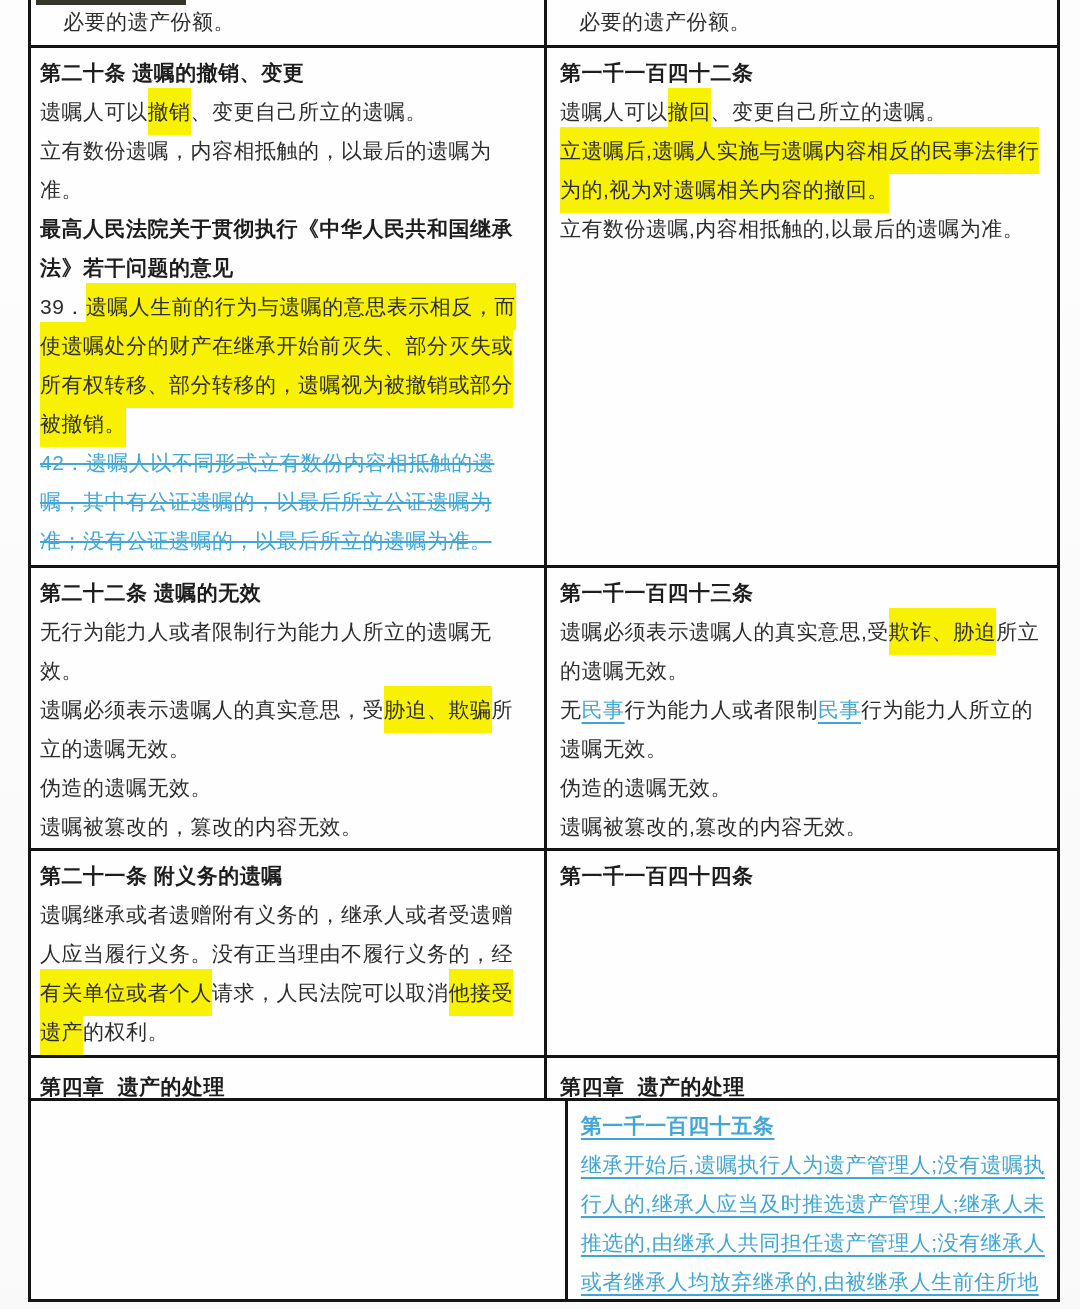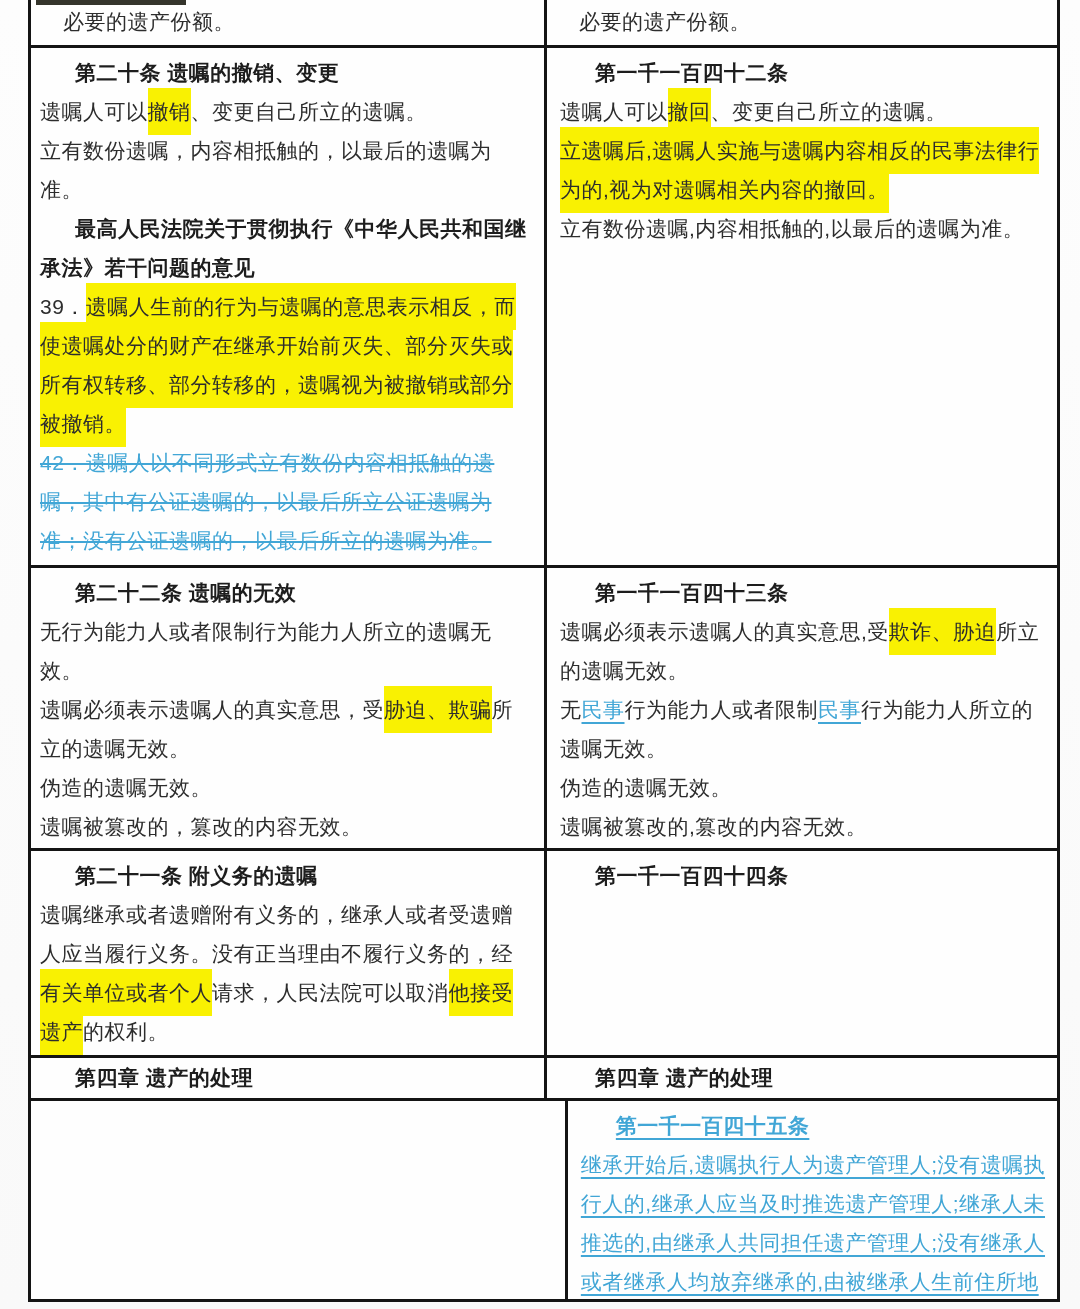--- a/index.html
+++ b/index.html
@@ -37,30 +37,30 @@
   .cell {
     flex: 1 1 50%;
     padding: 5px 10px 0 9px;
     overflow: hidden;
   }
   .cell.right {
     border-left: 3px solid var(--border, #141414);
     padding-left: 13px;
   }
   .row.r1 .cell { padding-top: 2px; padding-left: 32px; }
-  .row.r5 .cell { padding-top: 0; }
+  .row.r5 .cell { padding-top: 11px; font-family: Liberation Mono, monospace; }
   .cell p {
     margin: 0;
     font-size: 21px;
     line-height: 39px;
     color: var(--text, #2d2d2d);
     letter-spacing: 0.5px;
     word-break: break-all;
   }
-  span.b { font-weight: bold; color: #1d1d1d; margin-left: 35px; }
+  span.b { font-weight: bold; color: #1d1d1d; }
   span.hl {
     background: var(--highlight, #f9f102);
     padding: 12px 0;
   }
   span.del {
     color: var(--blue, #41a6d6);
     text-decoration: line-through;
     text-decoration-color: var(--blue, #41a6d6);
     text-decoration-thickness: 2px;
   }

